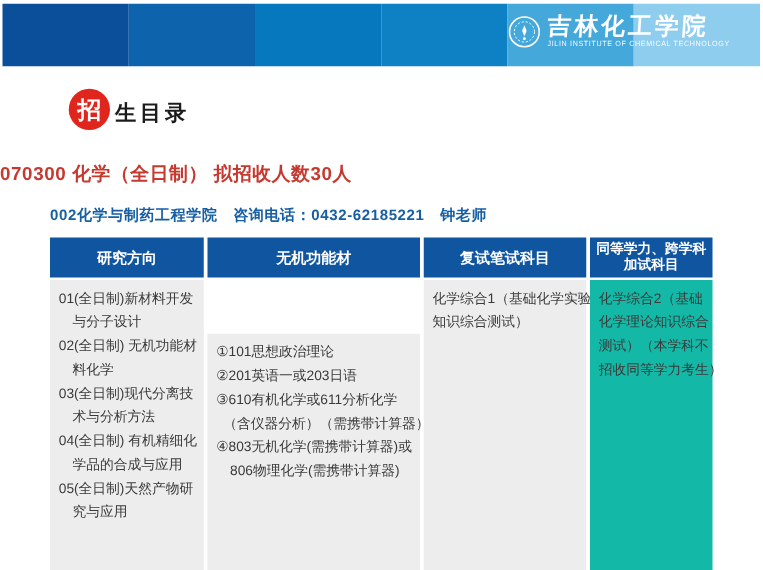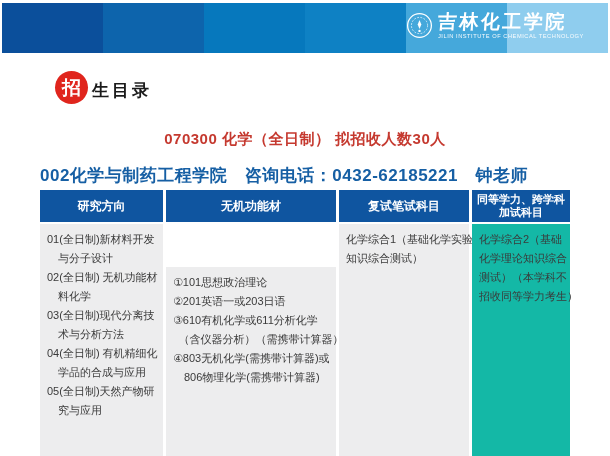--- a/index.html
+++ b/index.html
@@ -16,23 +16,23 @@
   .logo-cn { font-size:19px; font-weight:bold; letter-spacing:2.5px; transform:skewX(-4deg); white-space:nowrap; line-height:22px; }
   .logo-en { font-size:6px; letter-spacing:0.55px; white-space:nowrap; transform:scaleX(0.95); transform-origin:left; opacity:0.95; }
   
   .catalog-title { position:absolute; top:71px; left:55px; display:flex; align-items:center; }
   .badge {
     width:33px; height:33px; border-radius:50%; color:#fff;
     font-size:19px; font-weight:bold; display:flex; align-items:center; justify-content:center;
   }
   .catalog-rest { font-size:17px; font-weight:bold; color:#1b1b1b; letter-spacing:3px; margin-left:4px; margin-top:6px;text-align:right; }
   
-  .program-line { position:absolute; top:130px; left:0; width:100%; text-align:center; font-size:15px; font-weight:bold; letter-spacing:0.5px; }
+  .program-line { position:absolute; top:130px; left:0; width:100%; text-align:left; font-size:15px; font-weight:bold; letter-spacing:0.5px; }
   
-  .college-line { position:absolute; top:164px; left:40px; font-size:17px; font-weight:bold; letter-spacing:0.5px; }
+  .college-line { position:absolute; top:164px; left:40px; font-size:12px; font-weight:bold; letter-spacing:0.5px; }
   
   .table { position:absolute; top:190px; left:40px; width:469px; }
   .t-head, .t-body { display:grid; grid-template-columns:123px 170px 130px 98px; column-gap:3px; }
   .t-body { margin-top:2px; }
   .th {
     color:#fff; height:32px; display:flex; flex-direction:column;
     align-items:center; justify-content:center; font-weight:bold; font-size:12px; line-height:14px;
   }
   .th.two-line { font-size:11px; line-height:13px; }
   .th div { white-space:nowrap; }

